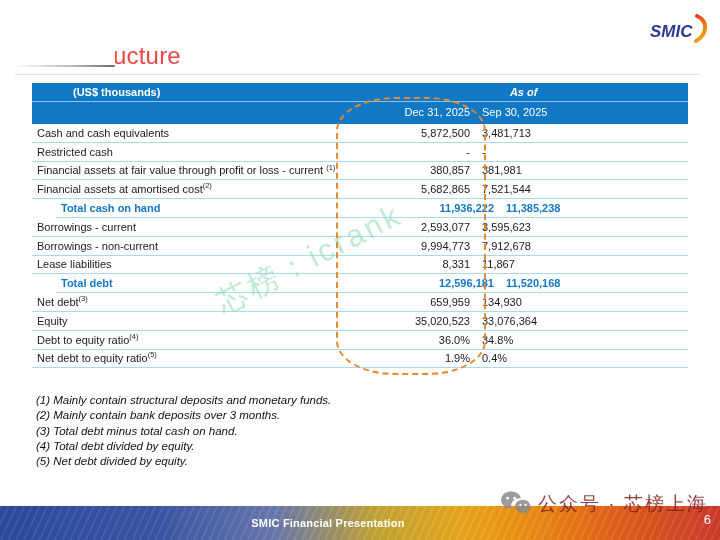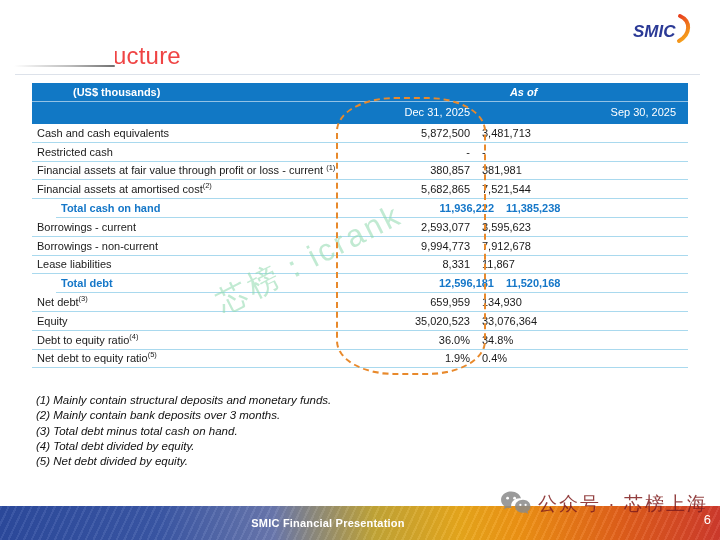--- a/index.html
+++ b/index.html
@@ -14,35 +14,35 @@
     color:#ef4444; letter-spacing:0.2px;
   }
   .censor-box {
     position:absolute; left:10px; top:36px; width:105px; height:31px; background:#ffffff;
   }
   .censor-box .shadow-line {
     position:absolute; left:4px; bottom:0; right:0; height:2px;
     background:linear-gradient(90deg, rgba(200,200,200,0) 0%, #bdbdbd 55%, #6f6f6f 100%);
     border-radius:1px;
   }
-  .logo { position:absolute; right:25px; top:13px; }
+  .logo { position:absolute; right:8px; top:13px; }
   .top-divider {
     position:absolute; left:15px; top:74px; width:685px; height:1px; background:#dde2ea;
   }
   
   .ftable { position:absolute; left:32px; top:83px; width:656px; font-size:11px; }
   .thead1 { display:flex; height:18px; background:var(--hdr); color:#fff; font-weight:bold; }
   .h-unit { width:308px; box-sizing:border-box; padding-left:5px; line-height:19px;margin-left:36px; }
   .h-asof { width:348px; text-align:center; line-height:19px;font-style:italic; }
   .thead2 {
     display:flex; height:22px; background:var(--hdr); color:#fff;
     border-top:1px solid rgba(255,255,255,0.55);
   }
   .h-col1 { width:450px; box-sizing:border-box; text-align:right; padding-right:12px; line-height:21px; }
-  .h-col2 { flex:1; box-sizing:border-box; text-align:right; padding-right:12px; line-height:21px; }
+  .h-col2 { flex:1; box-sizing:border-box; padding-right:21px; line-height:21px; }
   .trow {
     display:flex; align-items:center; height:18.8px; box-sizing:border-box;
     border-bottom:1px solid #a9d9ee; background:#fff;
   }
   .c-label { width:308px; box-sizing:border-box; padding-left:5px; white-space:nowrap; }
   .c-v1 { width:142px; box-sizing:border-box; text-align:right; padding-right:12px; }
   .c-v2 { flex:1; box-sizing:border-box; text-align:left; padding-right:4px; }
   .trow.bold { color:var(--accent); font-weight:bold;margin-left:24px; }
   sup { font-size:7.5px; vertical-align:super; line-height:0; }
   sup.sp { margin-left:3px; }

